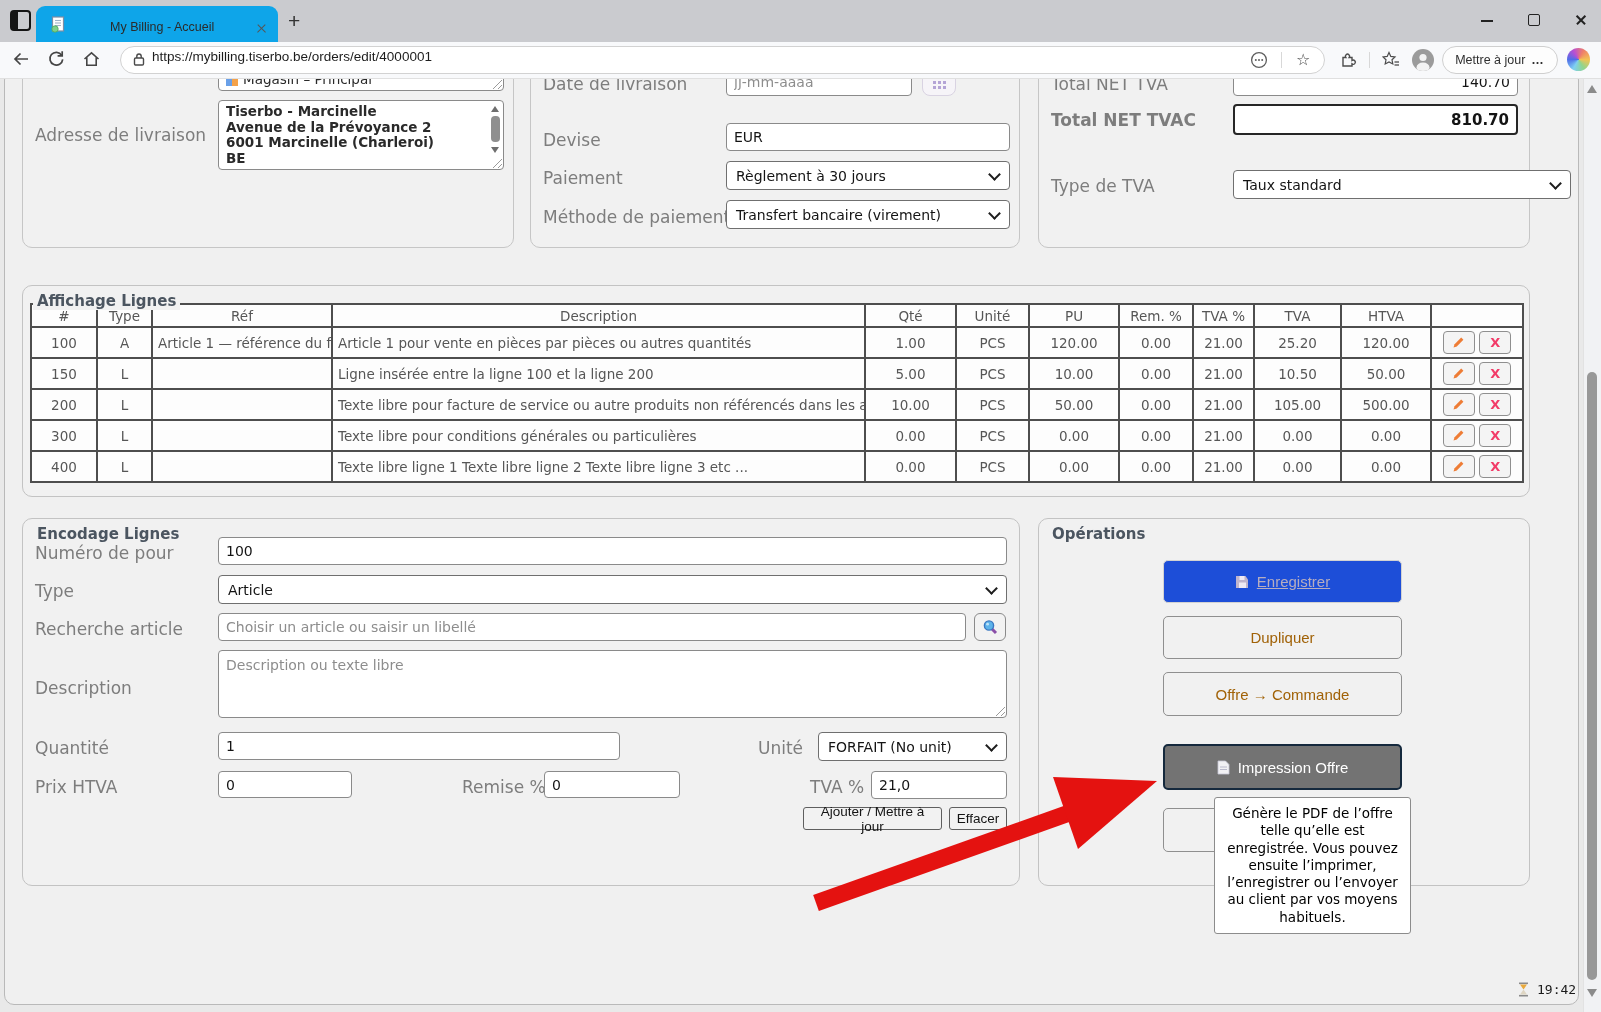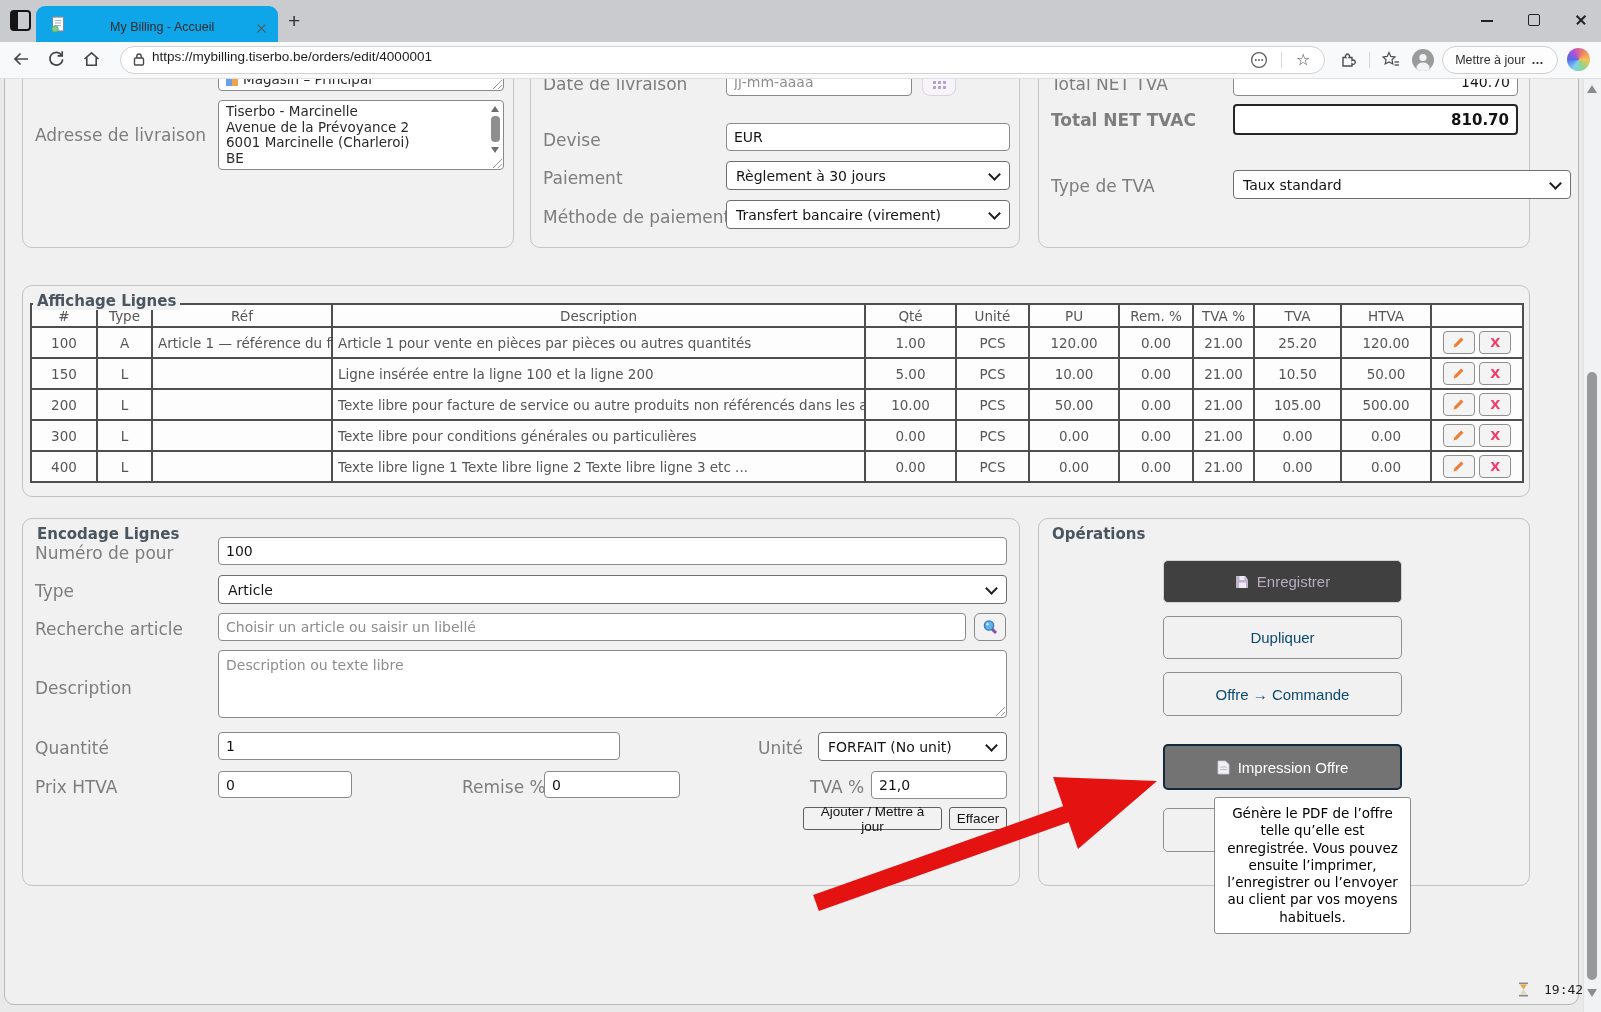--- a/index.html
+++ b/index.html
@@ -72,57 +72,57 @@
   .rowbtn{display:inline-flex;align-items:center;justify-content:center;width:30px;height:21px;
           background:#f4f4f4;border:1px solid #8f8f8f;border-radius:4px;vertical-align:middle;}
   .xglyph{font-weight:bold;font-size:13px;color:#f23b68;line-height:1;}
 
   
   .smbtn{background:#f2f2f2;border:1px solid #5f5f5f;border-radius:3px;font-size:13.5px;color:#141414;
          display:flex;align-items:center;justify-content:center;box-sizing:border-box;}
 
   
   .opbtn{width:239px;background:#f1f1f1;border:1px solid #8f8f8f;border-radius:5px;display:flex;
-         align-items:center;justify-content:center;gap:8px;font-size:15px;color:#0c4a6e;box-sizing:border-box;}
-  .opbtn.disabled{background:#404040;border-color:#d2d2d2;color:#b6adc0;}
+         align-items:center;justify-content:center;gap:8px;font-size:15px;color:#a16207;box-sizing:border-box;}
+  .opbtn.disabled{background:#1d4ed8;border-color:#d2d2d2;color:#b6adc0;text-decoration:underline;}
   .opbtn.primary{background:#737373;border:2px solid #15293d;color:#fff;}
 
   .tooltip{width:197px;background:#fff;border:1px solid #8c8c8c;border-radius:3px;z-index:40;
            font-size:13.5px;color:#000;text-align:center;line-height:1.28;padding:7px 5px;box-sizing:border-box;}
 
   
   .scrolltrack{left:1583px;top:78px;width:18px;height:934px;background:#f1f2f4;border-left:1px solid #e2e2e2;z-index:95;}
   .scrollthumb{left:1587px;top:372px;width:10px;height:608px;background:#989898;border-radius:5px;z-index:96;}
   .sb-up{left:1587px;top:85px;width:0;height:0;border-left:5px solid transparent;border-right:5px solid transparent;
          border-bottom:8px solid #8b8b8b;z-index:96;}
   .sb-dn{left:1587px;top:989px;width:0;height:0;border-left:5px solid transparent;border-right:5px solid transparent;
          border-top:8px solid #8b8b8b;z-index:96;}
 
-  .timebox{left:1518px;top:982px;display:flex;align-items:center;gap:15px;
+  .timebox{left:1518px;top:982px;display:flex;align-items:center;gap:8px;
            font-family:"DejaVu Sans Mono",monospace;font-size:13px;color:#1a1a1a;}
 </style>
 </head>
 <body>
 
 <div class="screen">
 
   <div class="abs wrapper"></div>
 
   <div class="abs box" style="left:22px;top:55px;width:492px;height:193px;"></div>
   <div class="abs" style="left:218px;top:58px;width:286px;height:33px;background:#fff;border:1px solid #8a8a8a;border-radius:4px;box-sizing:border-box;overflow:hidden;">
     <span class="abs" style="left:7px;bottom:4px;width:12px;height:11px;">
       <i class="abs" style="left:0;top:0;width:6px;height:11px;background:#6aa0e8;"></i>
       <i class="abs" style="left:6px;top:3px;width:6px;height:8px;background:#f4a24a;"></i>
     </span>
     <span class="abs" style="left:24px;bottom:3px;font-size:13.5px;color:#2a2a2a;">Magasin – Principal</span>
     <span class="abs grip" style="right:1px;bottom:1px;"></span>
   </div>
   <div class="abs flabel" style="left:35px;top:125px;font-size:17px;">Adresse de livraison</div>
   <div class="abs" style="left:218px;top:100px;width:286px;height:70px;background:#fff;border:1px solid #8a8a8a;border-radius:4px;box-sizing:border-box;">
-    <div style="padding:3px 20px 0 7px;font-size:13.5px;color:#2a2a2a;line-height:15.5px;">
+    <div style="padding:3px 20px 0 7px;font-size:13.5px;color:#2a2a2a;line-height:15.5px;font-weight:bold;">
       <div>Tiserbo - Marcinelle</div>
       <div>Avenue de la Prévoyance 2</div>
       <div>6001 Marcinelle (Charleroi)</div>
       <div>BE</div>
     </div>
     <span class="abs lb-arrow-up" style="right:4px;top:5px;"></span>
     <span class="abs" style="right:3px;top:15px;width:9px;height:26px;background:#8f8f8f;border-radius:4px;"></span>
     <span class="abs lb-arrow-dn" style="right:4px;top:46px;"></span>
     <span class="abs grip" style="right:1px;bottom:1px;"></span>
   </div>

